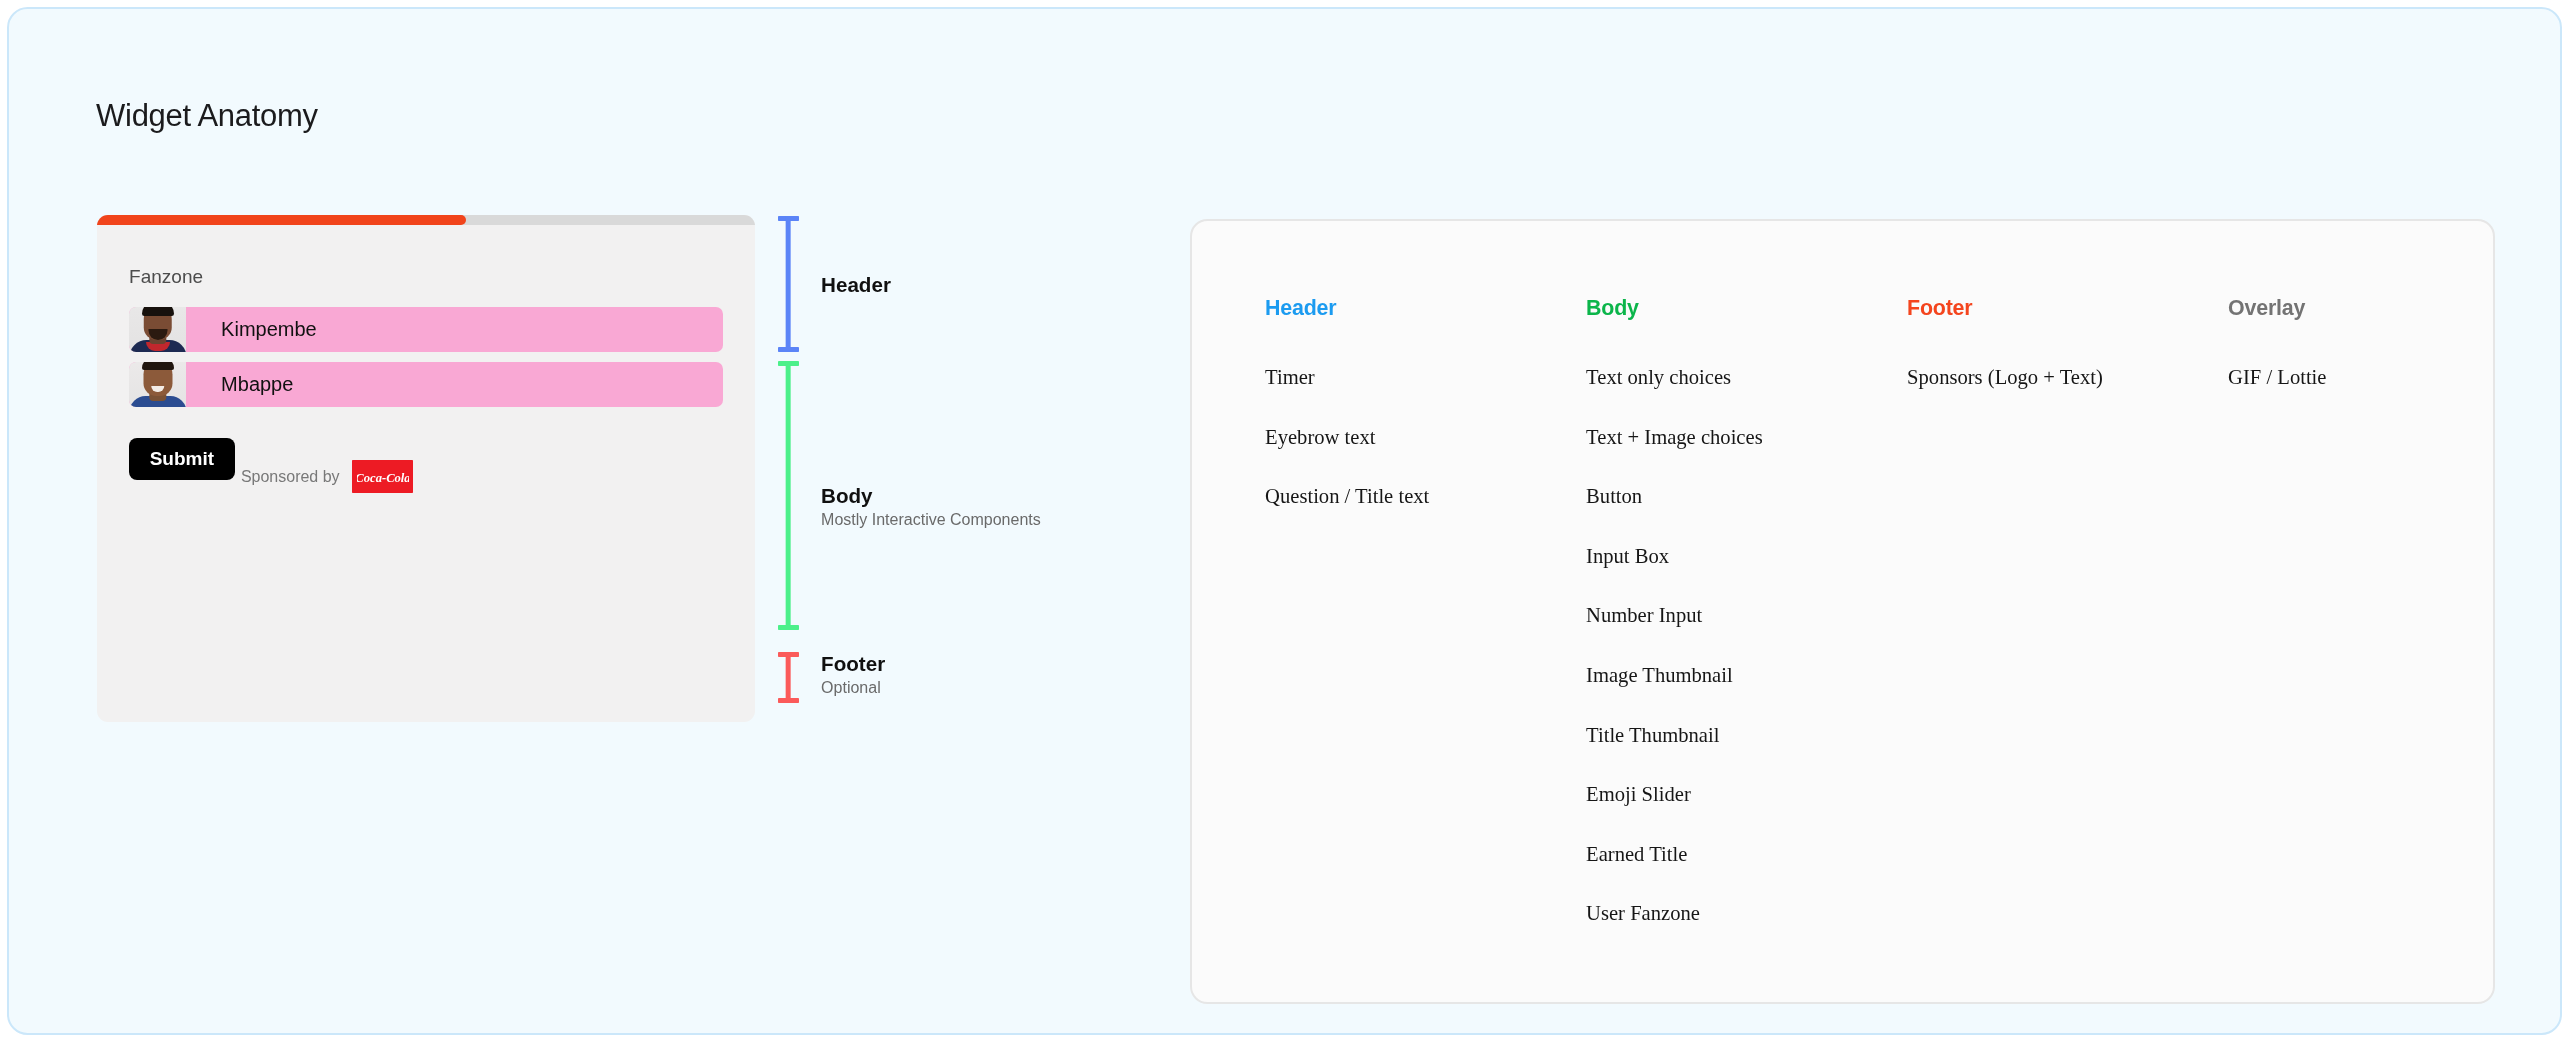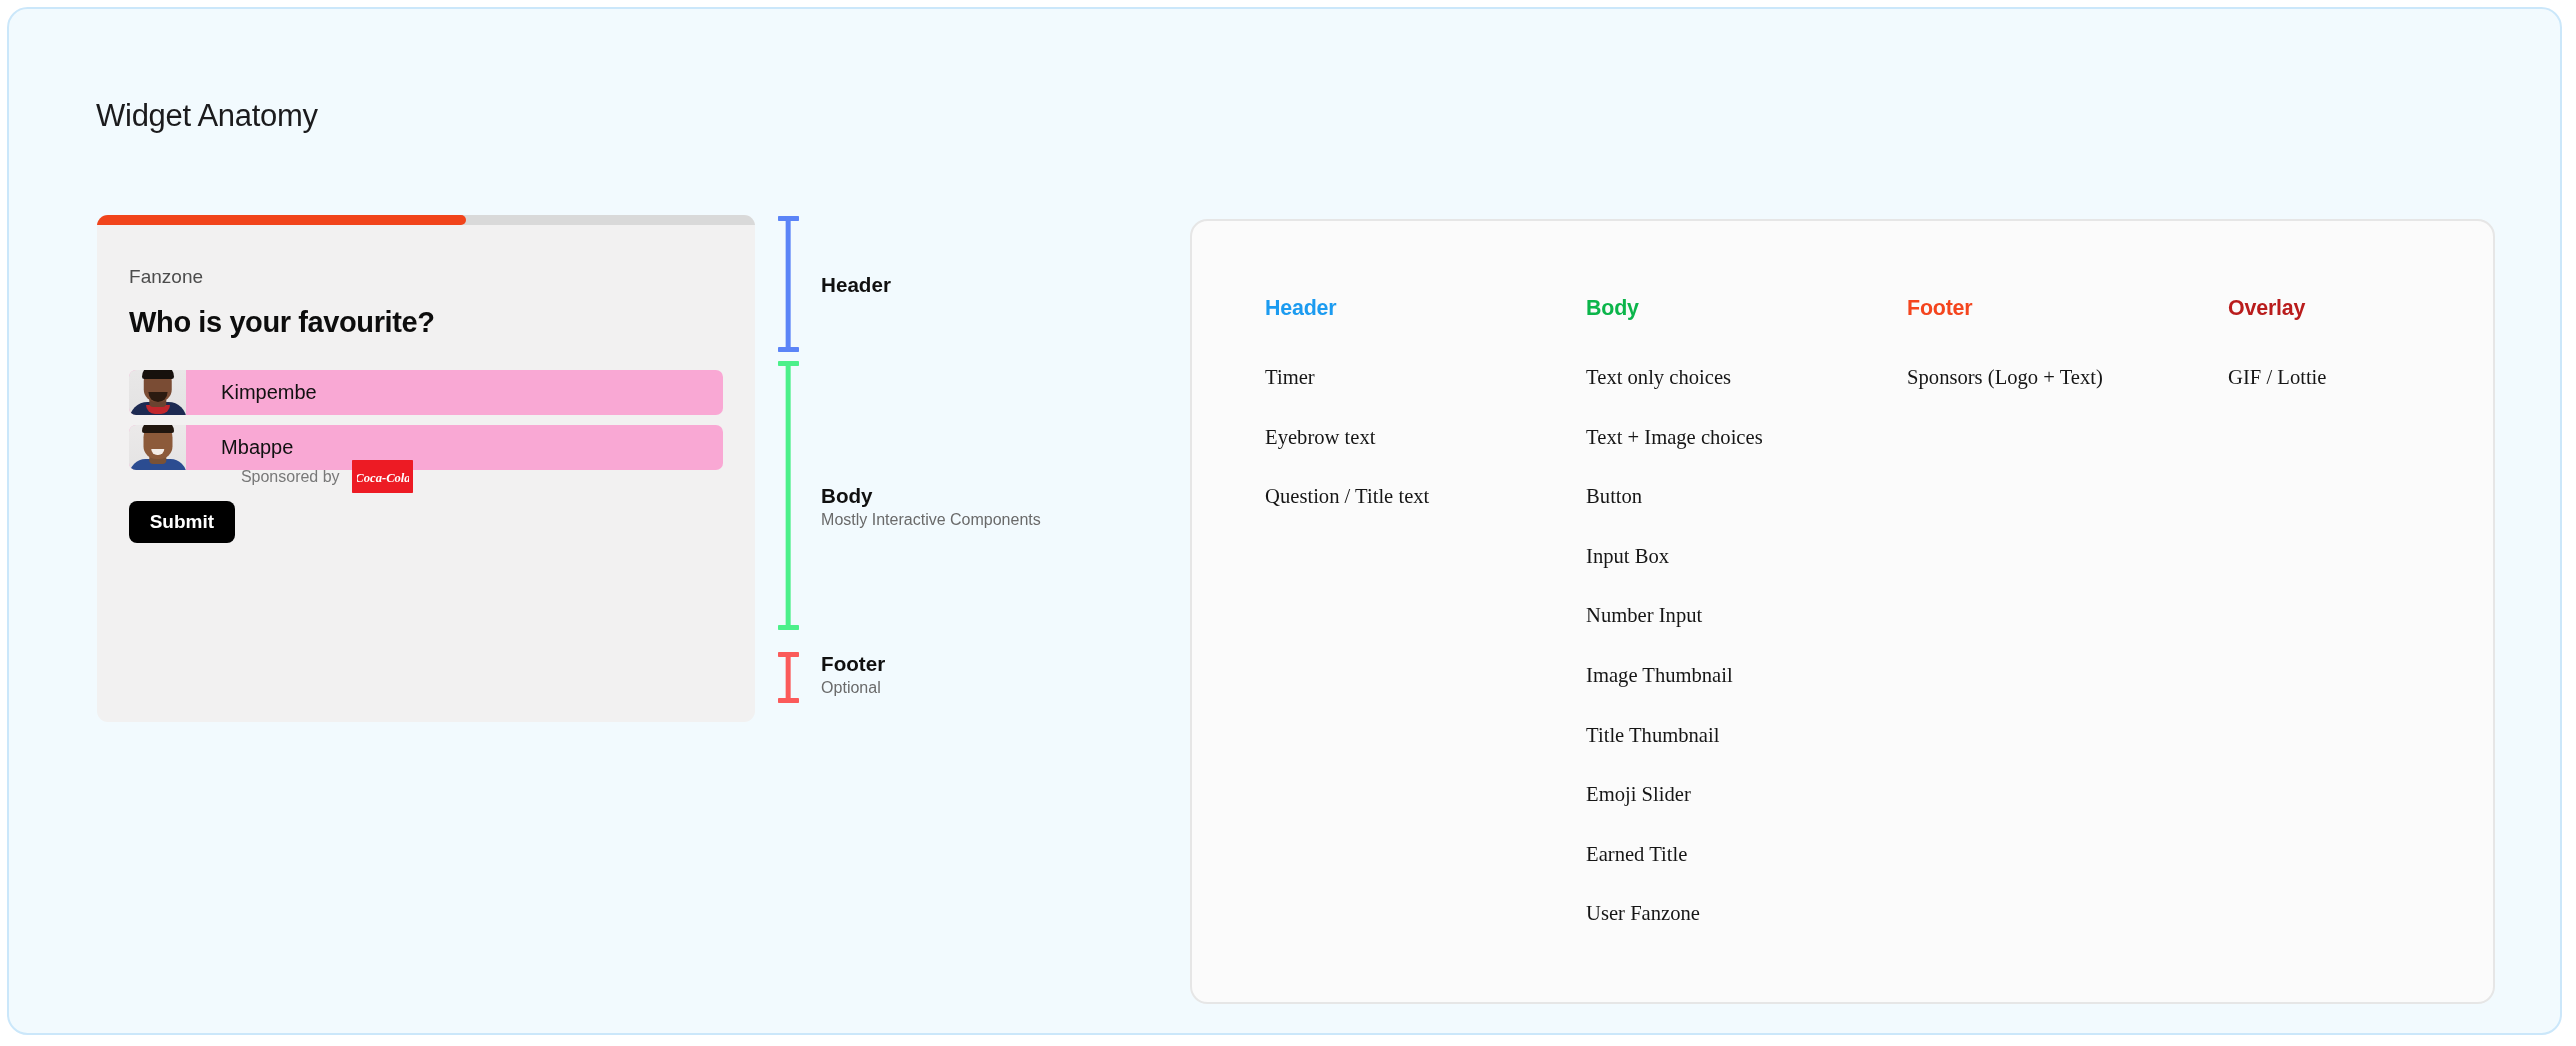--- a/index.html
+++ b/index.html
@@ -305,21 +305,20 @@
 
   <div class="widget-card">
 
     <div class="progress-track" style="background: rgb(217, 217, 217);">
       <div class="progress-fill" style="width: 56%; background: rgb(241, 68, 27);"></div>
     </div>
 
     <div class="widget-inner">
 
       <div class="eyebrow">Fanzone</div>
-      <div class="question-title">Who is your favourite?</div>
 
       <div class="choice-list">
 
         <div class="choice-row">
           <div class="choice-thumb thumb-a">
             <div class="torso"></div>
               <div class="collar"></div>
               <div class="neck"></div>
             <div class="face"></div>
               <div class="beard"></div>
@@ -406,21 +405,21 @@
         <div class="ref-item">Earned Title</div>
         <div class="ref-item">User Fanzone</div>
       </div>
 
       <div class="ref-col">
         <div class="ref-col-title" style="color:#f4451e">Footer</div>
         <div class="ref-item">Sponsors (Logo + Text)</div>
       </div>
 
       <div class="ref-col">
-        <div class="ref-col-title" style="color:#b91c1c">Overlay</div>
+        <div class="ref-col-title" style="color:#737373">Overlay</div>
         <div class="ref-item">GIF / Lottie</div>
       </div>
 
     </div>
   </div>
 
 </div>
 
 
 </body></html>

